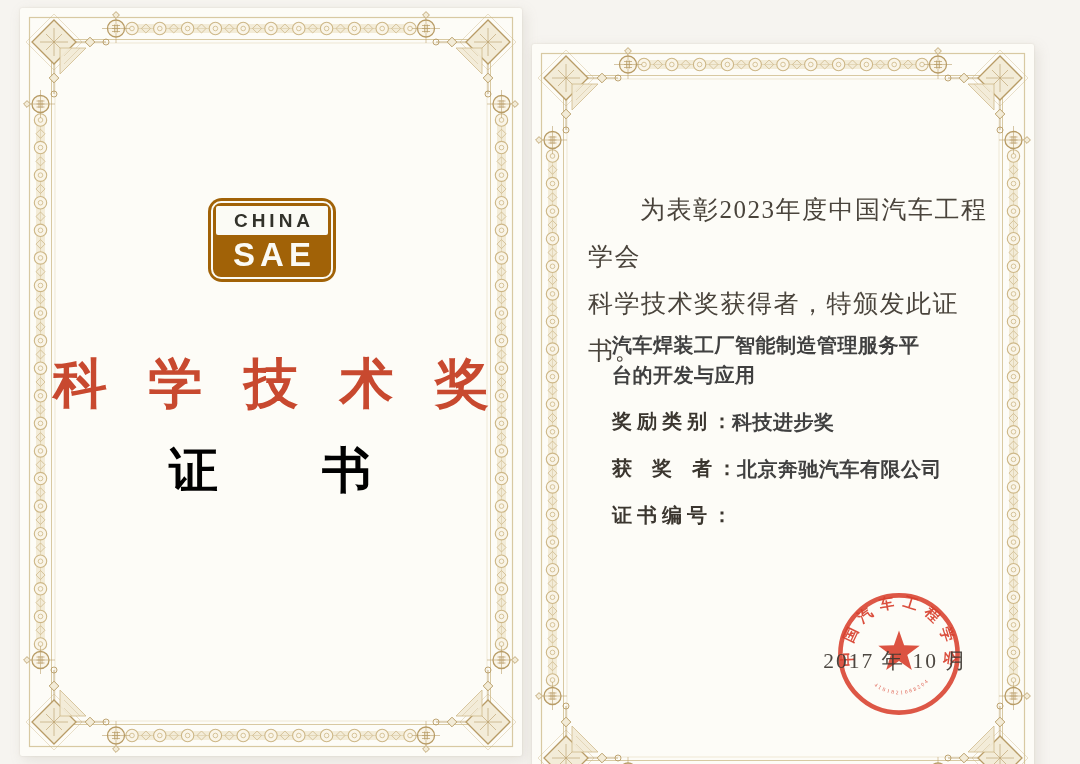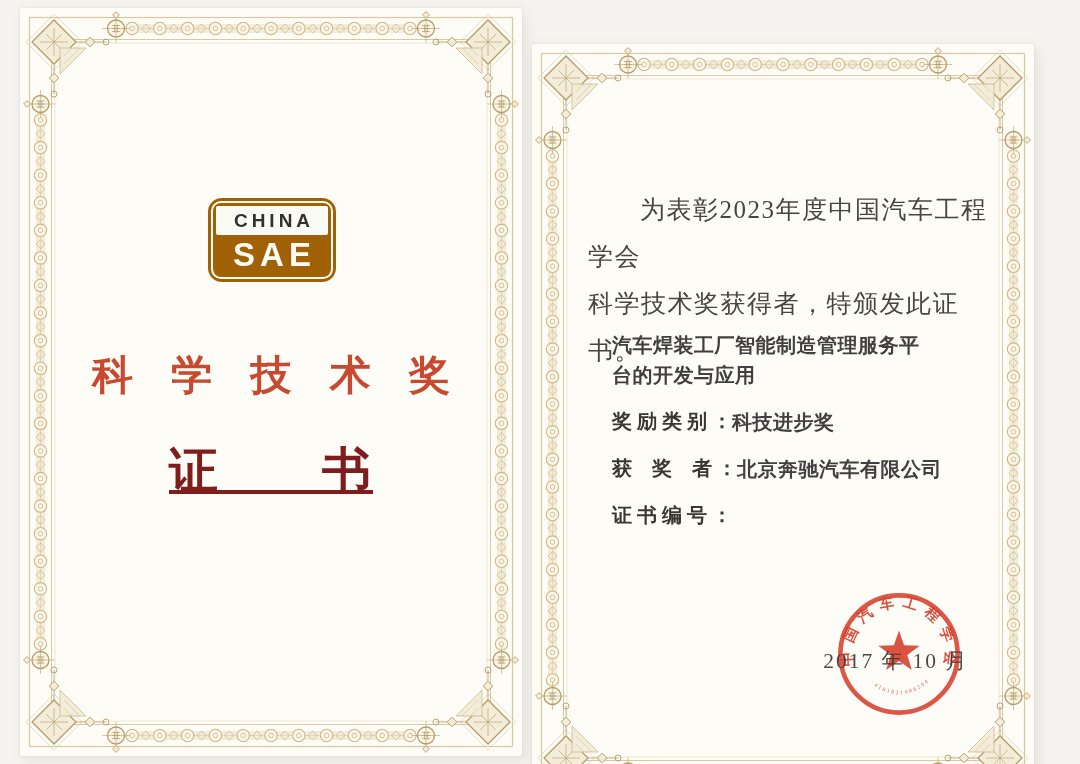--- a/index.html
+++ b/index.html
@@ -37,26 +37,26 @@
     text-indent:4px;
   }
   .logo-bottom{
     flex:1;display:flex;align-items:center;justify-content:center;
     font-family:"Liberation Sans","DejaVu Sans",sans-serif;
     font-weight:bold;font-size:33px;letter-spacing:5px;color:#fbfbf5;
     text-indent:5px;
   }
   .award-title{
     position:absolute;left:0;right:0;top:340px;text-align:center;
-    font-size:41px;font-weight:700;letter-spacing:14px;text-indent:14px;
+    font-size:54px;font-weight:700;letter-spacing:14px;text-indent:14px;
     color:#c8492f;
   }
   .cert-title{
     position:absolute;left:0;right:0;top:430px;text-align:center;
-    font-size:49px;font-weight:700;color:#7f1d1d;letter-spacing:2px;text-decoration:underline;
+    font-size:49px;font-weight:700;color:#000000;letter-spacing:2px;
   }
 
   
   .intro{
     position:absolute;left:56px;right:28px;top:142px;
     font-size:25px;line-height:47px;color:#4a443c;letter-spacing:1.5px;
   }
   .intro-line.indent{text-indent:52px;}
   .fields{position:absolute;left:80px;right:26px;top:286px;}
   .field-row{display:flex;align-items:flex-start;margin-bottom:17px;}

